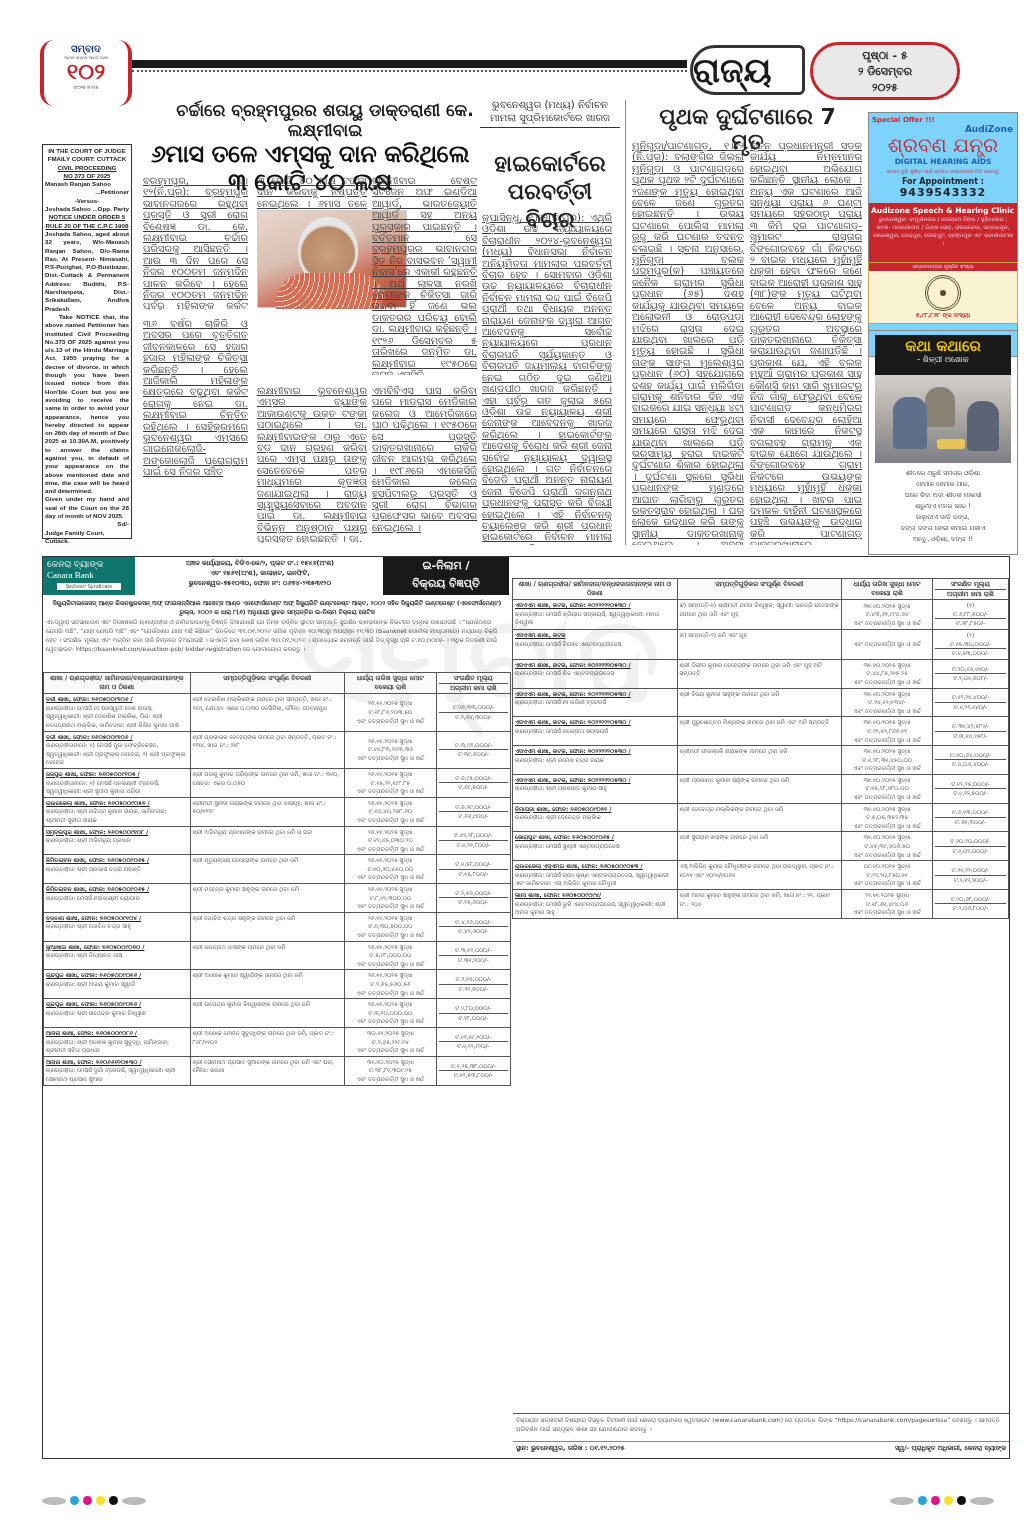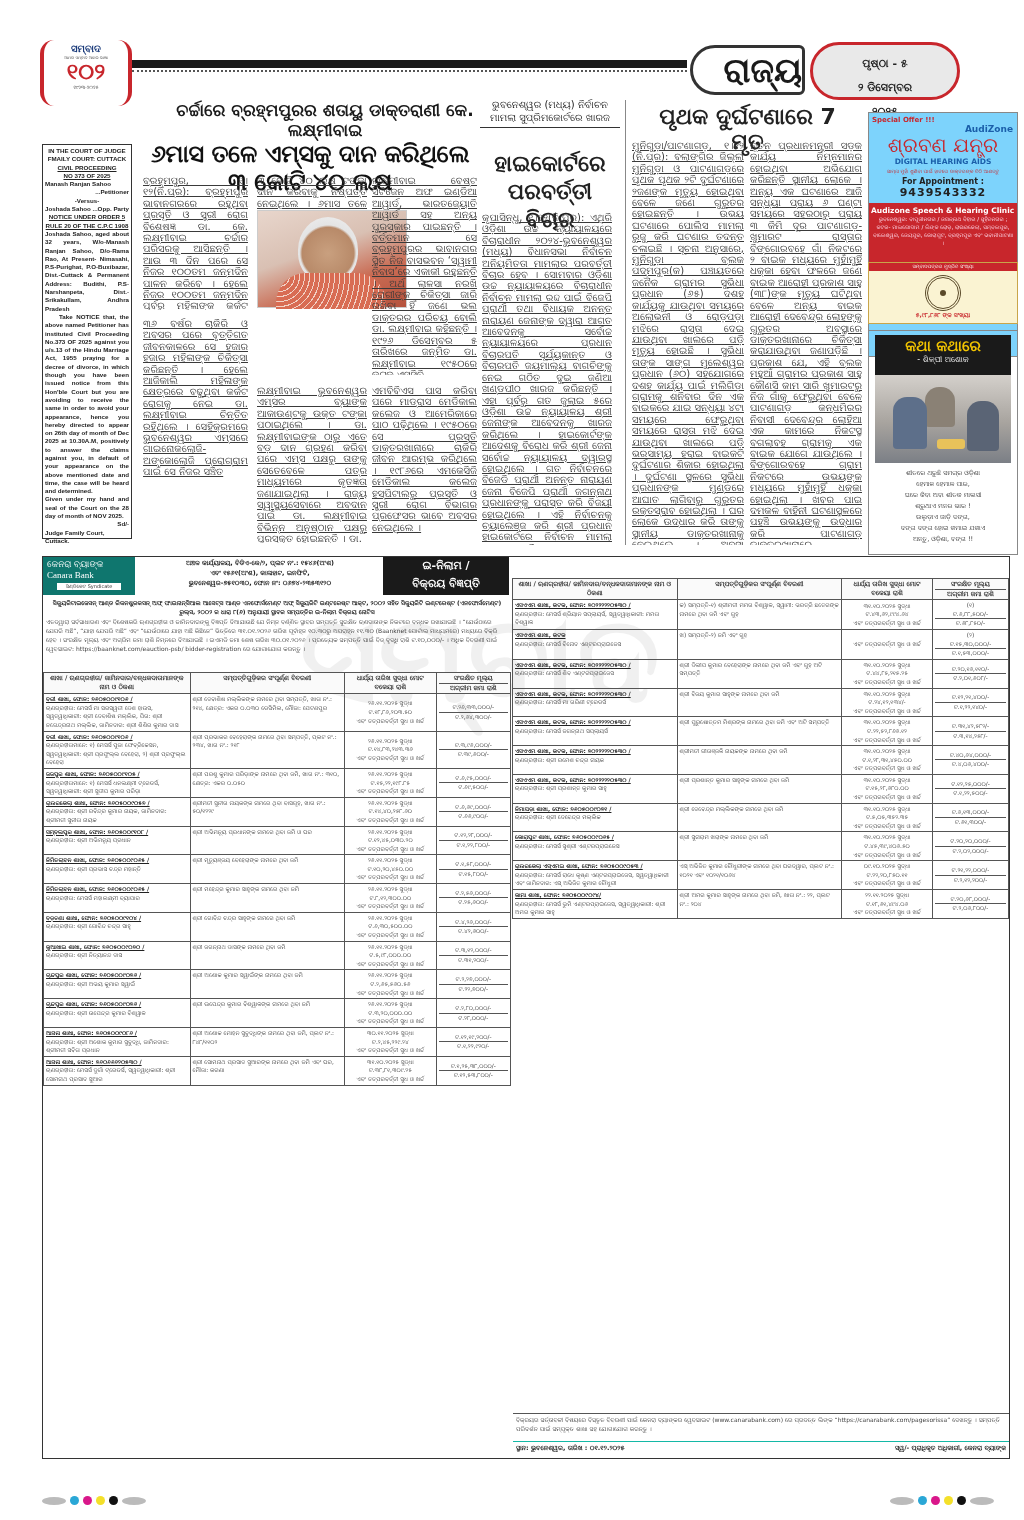--- a/index.html
+++ b/index.html
@@ -6,23 +6,23 @@
   body { width: 1024px; height: 1520px; background: #ffffff; font-family: "DejaVu Sans", sans-serif; color: #222; position: relative; overflow: hidden; }
   .abs { position: absolute; }
   
   .logo { left: 40px; top: 40px; width: 92px; height: 66px; border-left: 4px solid #c8262c; border-right: 4px solid #c8262c; border-radius: 14px; text-align: center; }
   .logo .brand { font-size: 10px; color: #1a3a7a; font-weight: bold; margin-top: 3px; }
   .logo .tag { font-size: 4px; color: #333; }
   .logo .num { font-size: 22px; font-weight: bold; color: #c8262c; line-height: 24px; }
   .logo .yrs { font-size: 5px; color: #333; }
   .rule-thick { left: 132px; top: 60px; width: 555px; height: 8px; background: #1a1a1a; }
   .rule-dot { left: 132px; top: 70px; width: 555px; height: 3px; border-top: 2px dotted #555; }
-  .section-tag { left: 690px; top: 45px; width: 115px; height: 50px; border: 3px solid #333; border-radius: 26px 6px 6px 26px; text-align: right; font-size: 34px; font-weight: bold; color: #1a1a1a; line-height: 44px; }
+  .section-tag { left: 690px; top: 45px; width: 115px; height: 50px; border: 3px solid #333; border-radius: 26px 6px 6px 26px; text-align: left; font-size: 34px; font-weight: bold; color: #1a1a1a; line-height: 44px; }
   .pagebox { left: 810px; top: 42px; width: 150px; height: 58px; border: 3px solid #c8262c; background: #e9e9e9; border-radius: 30px; text-align: center; padding-top: 3px; }
-  .pagebox div { font-size: 11px; font-weight: bold; color: #222; line-height: 16px; margin-top: 8px; }
+  .pagebox div { font-size: 11px; font-weight: bold; color: #222; line-height: 16px; }
   
   .kicker1 { left: 175px; top: 100px; width: 300px; font-size: 17px; font-weight: bold; text-align: center; color: #1a1a1a; }
   .head1 { left: 150px; top: 140px; width: 320px; font-size: 24px; font-weight: bold; color: #111; text-align: center; letter-spacing: -0.5px; }
   .kicker2 { left: 480px; top: 98px; width: 140px; font-size: 10px; text-align: center; border-bottom: 1px solid #333; padding-bottom: 3px; line-height: 13px; }
   .head2 { left: 480px; top: 150px; width: 140px; font-size: 22px; font-weight: bold; text-align: center; line-height: 28px; }
   .head3 { left: 640px; top: 104px; width: 215px; font-size: 22px; font-weight: bold; text-align: center; }
   
   .notice { left: 42px; top: 144px; width: 90px; height: 395px; border: 1px solid #333; padding: 2px; font-family: "Liberation Sans", sans-serif; font-size: 6.2px; line-height: 8.3px; font-weight: bold; color: #222; }
   .notice .ctr { text-align: center; }
   .notice .u { text-decoration: underline; }

